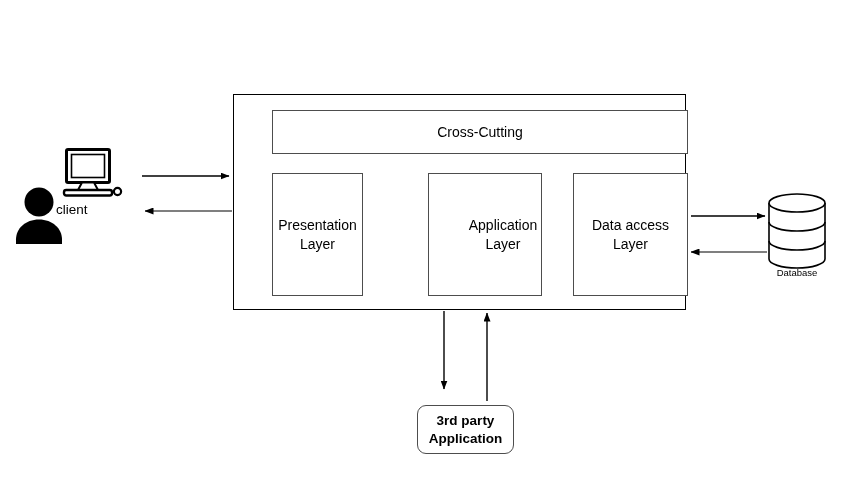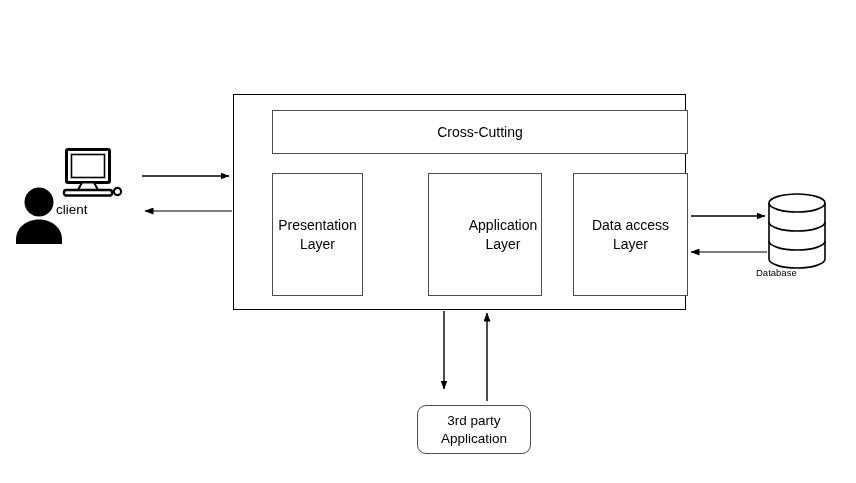--- a/index.html
+++ b/index.html
@@ -86,32 +86,33 @@
     width: 115px;
     height: 123px;
     justify-content: center;
   }
   .layer-label { display: block; }
 
   
   #third-party-box {
     left: 417px;
     top: 405px;
-    width: 114px;
+    width: 97px;
     height: 49px;
     border: 1.5px solid #4d4d4d;
     border-radius: 9px;
     background: #fff;
     display: flex;
     align-items: center;
     justify-content: center;
     text-align: center;
     font-size: 13.5px;
     line-height: 18px;
     color: #000;
+    font-weight: bold;
   }
 
   
   #client-label {
     left: 56px;
     top: 201px;
     width: 80px;
     font-size: 13.5px;
     line-height: 17px;
     text-align: left;
@@ -119,20 +120,21 @@
   }
   #person-icon { left: 12px; top: 186px; width: 54px; height: 58px; }
   #monitor-icon { left: 62px; top: 148px; width: 62px; height: 54px; }
 
   
   #database-icon { left: 766px; top: 193px; width: 62px; height: 76px; }
   #database-label {
     left: 756px;
     top: 266px;
     width: 82px;
+    text-align: center;
     font-size: 9.5px;
     line-height: 13px;
     color: #000;
   }
 
   
   #arrow-layer {
     position: absolute;
     left: 0; top: 0;
     width: 856px;

